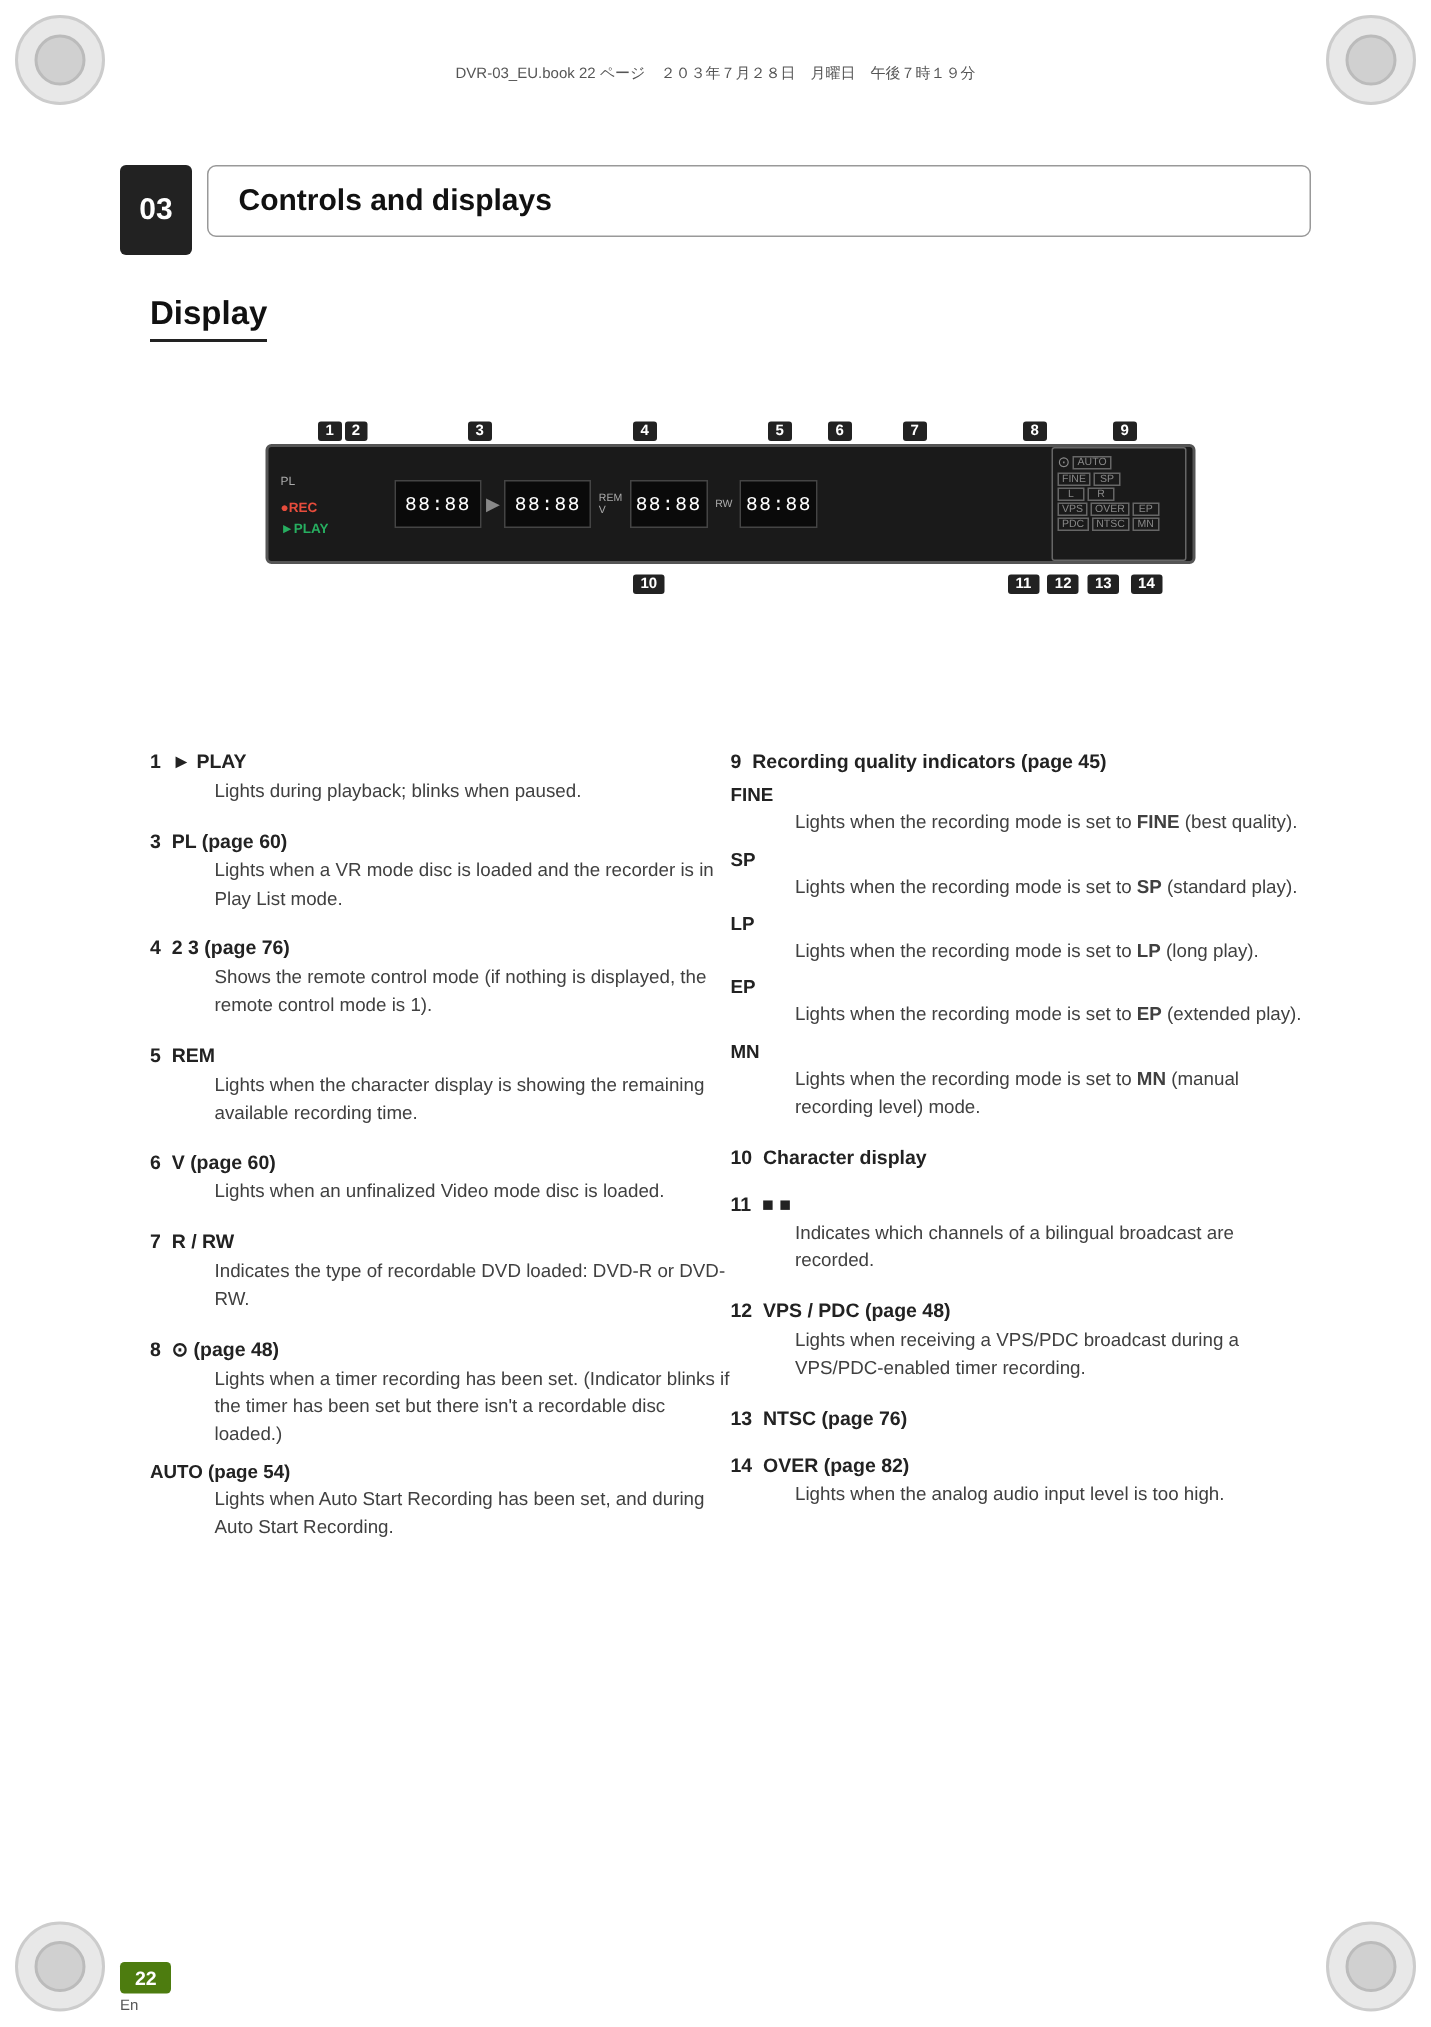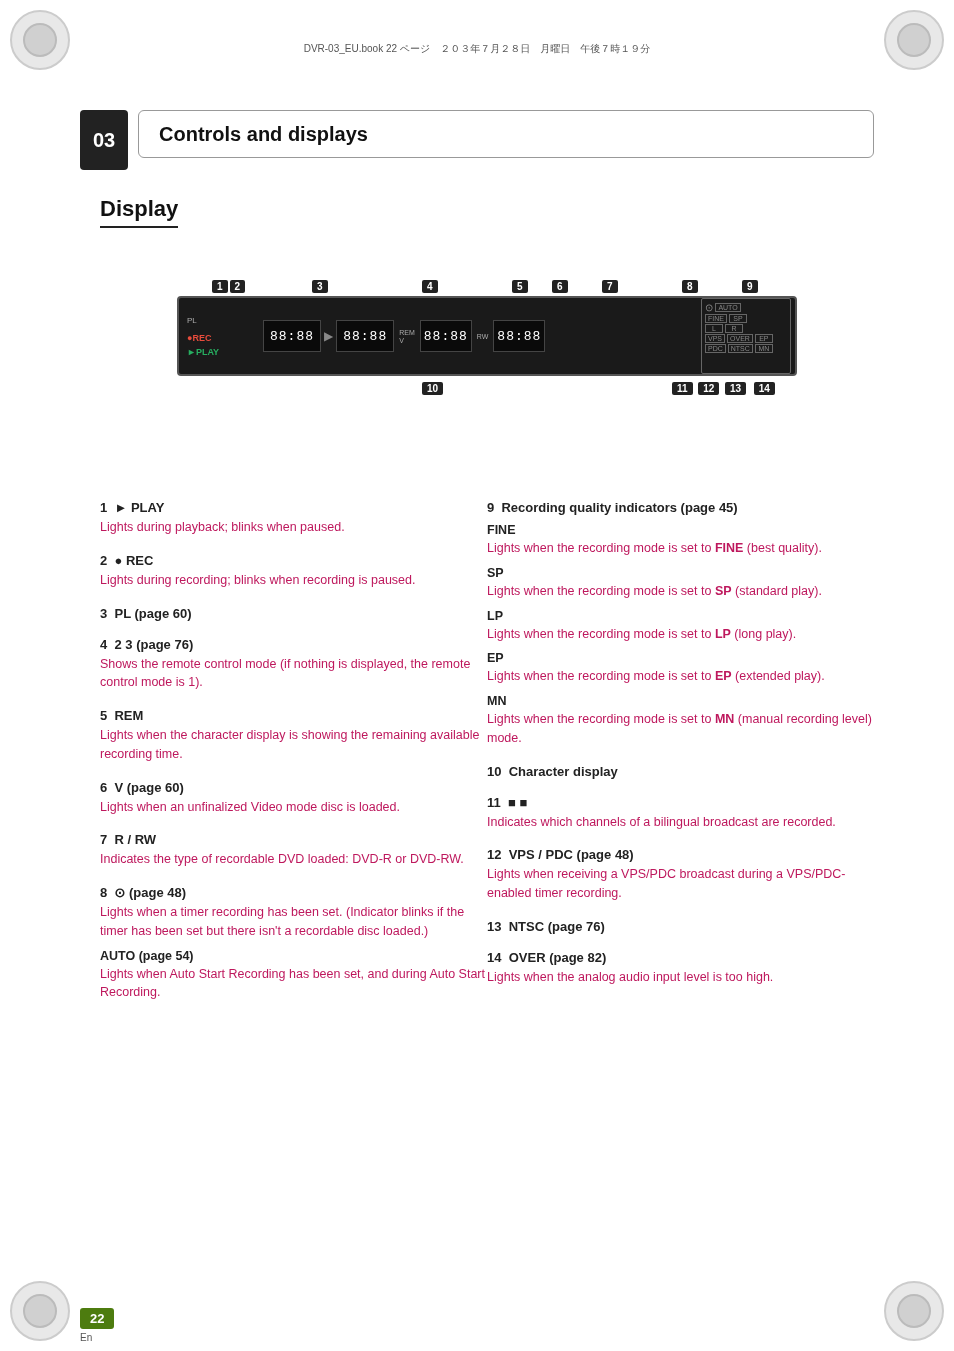--- a/index.html
+++ b/index.html
@@ -191,21 +191,22 @@
     }
 
     .item-title {
       font-weight: bold;
       margin-bottom: 3px;
     }
 
     .item-body {
       font-size: 12.5px;
       line-height: 1.5;
-      color: #be185d;
+      color: #404040;
+      margin-left: 43px;
     }
 
     .item-num {
       font-weight: bold;
     }
 
     .sub-item {
       margin-top: 8px;
       margin-left: 0;
     }
@@ -357,27 +358,24 @@
 
 <div class="content-area">
 
   <div class="col-left">
 
     <div class="item">
       <div class="item-title"><span class="item-num">1&nbsp;&nbsp;► PLAY</span></div>
       <div class="item-body">Lights during playback; blinks when paused.</div>
     </div>
 
-    <div class="item">
-      <div class="item-title"><span class="item-num">2&nbsp;&nbsp;● REC</span></div>
-      <div class="item-body">Lights during recording; blinks when recording is paused.</div>
-    </div>
 
     <div class="item">
       <div class="item-title"><span class="item-num">3&nbsp;&nbsp;<b>PL</b> (page 60)</span></div>
+      <div class="item-body">Lights when a VR mode disc is loaded and the recorder is in Play List mode.</div>
     </div>
 
     <div class="item">
       <div class="item-title"><span class="item-num">4&nbsp;&nbsp;<b>2 3</b> (page 76)</span></div>
       <div class="item-body">Shows the remote control mode (if nothing is displayed, the remote control mode is 1).</div>
     </div>
 
     <div class="item">
       <div class="item-title"><span class="item-num">5&nbsp;&nbsp;<b>REM</b></span></div>
       <div class="item-body">Lights when the character display is showing the remaining available recording time.</div>

